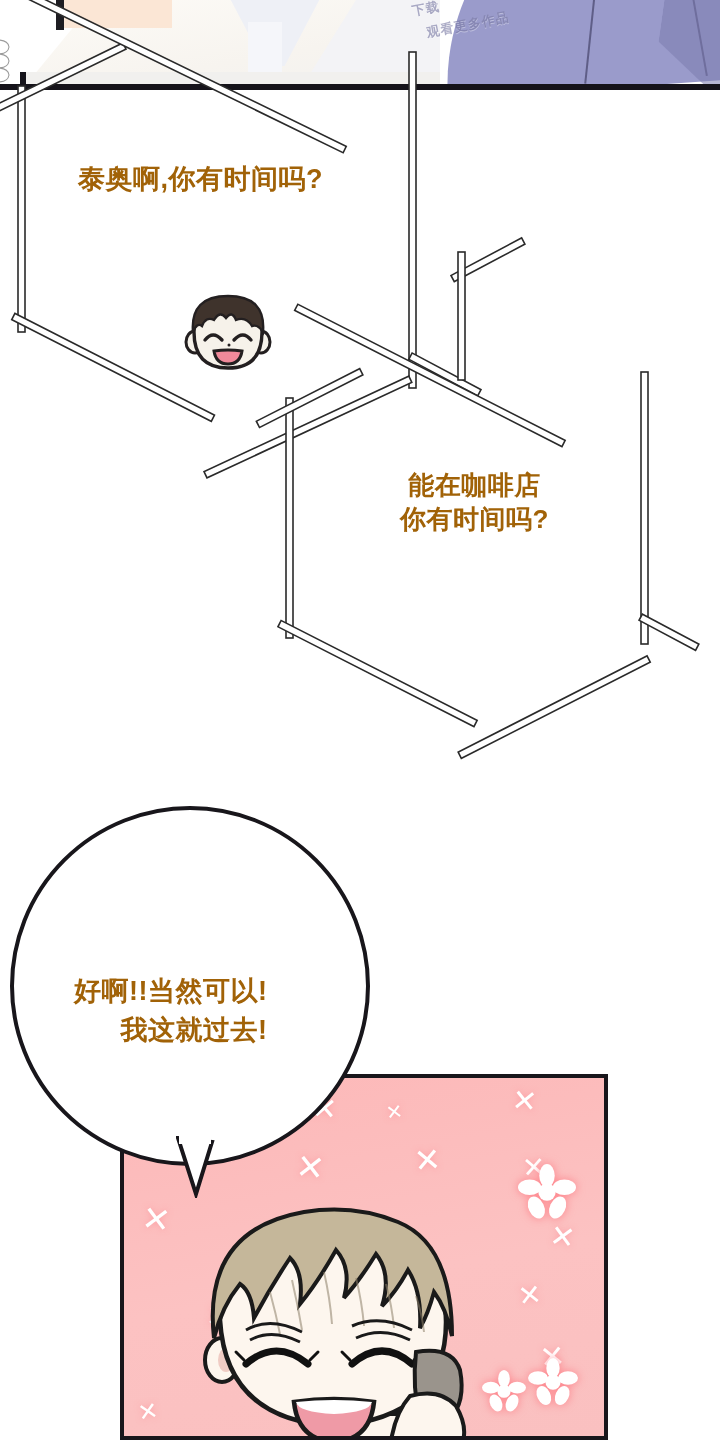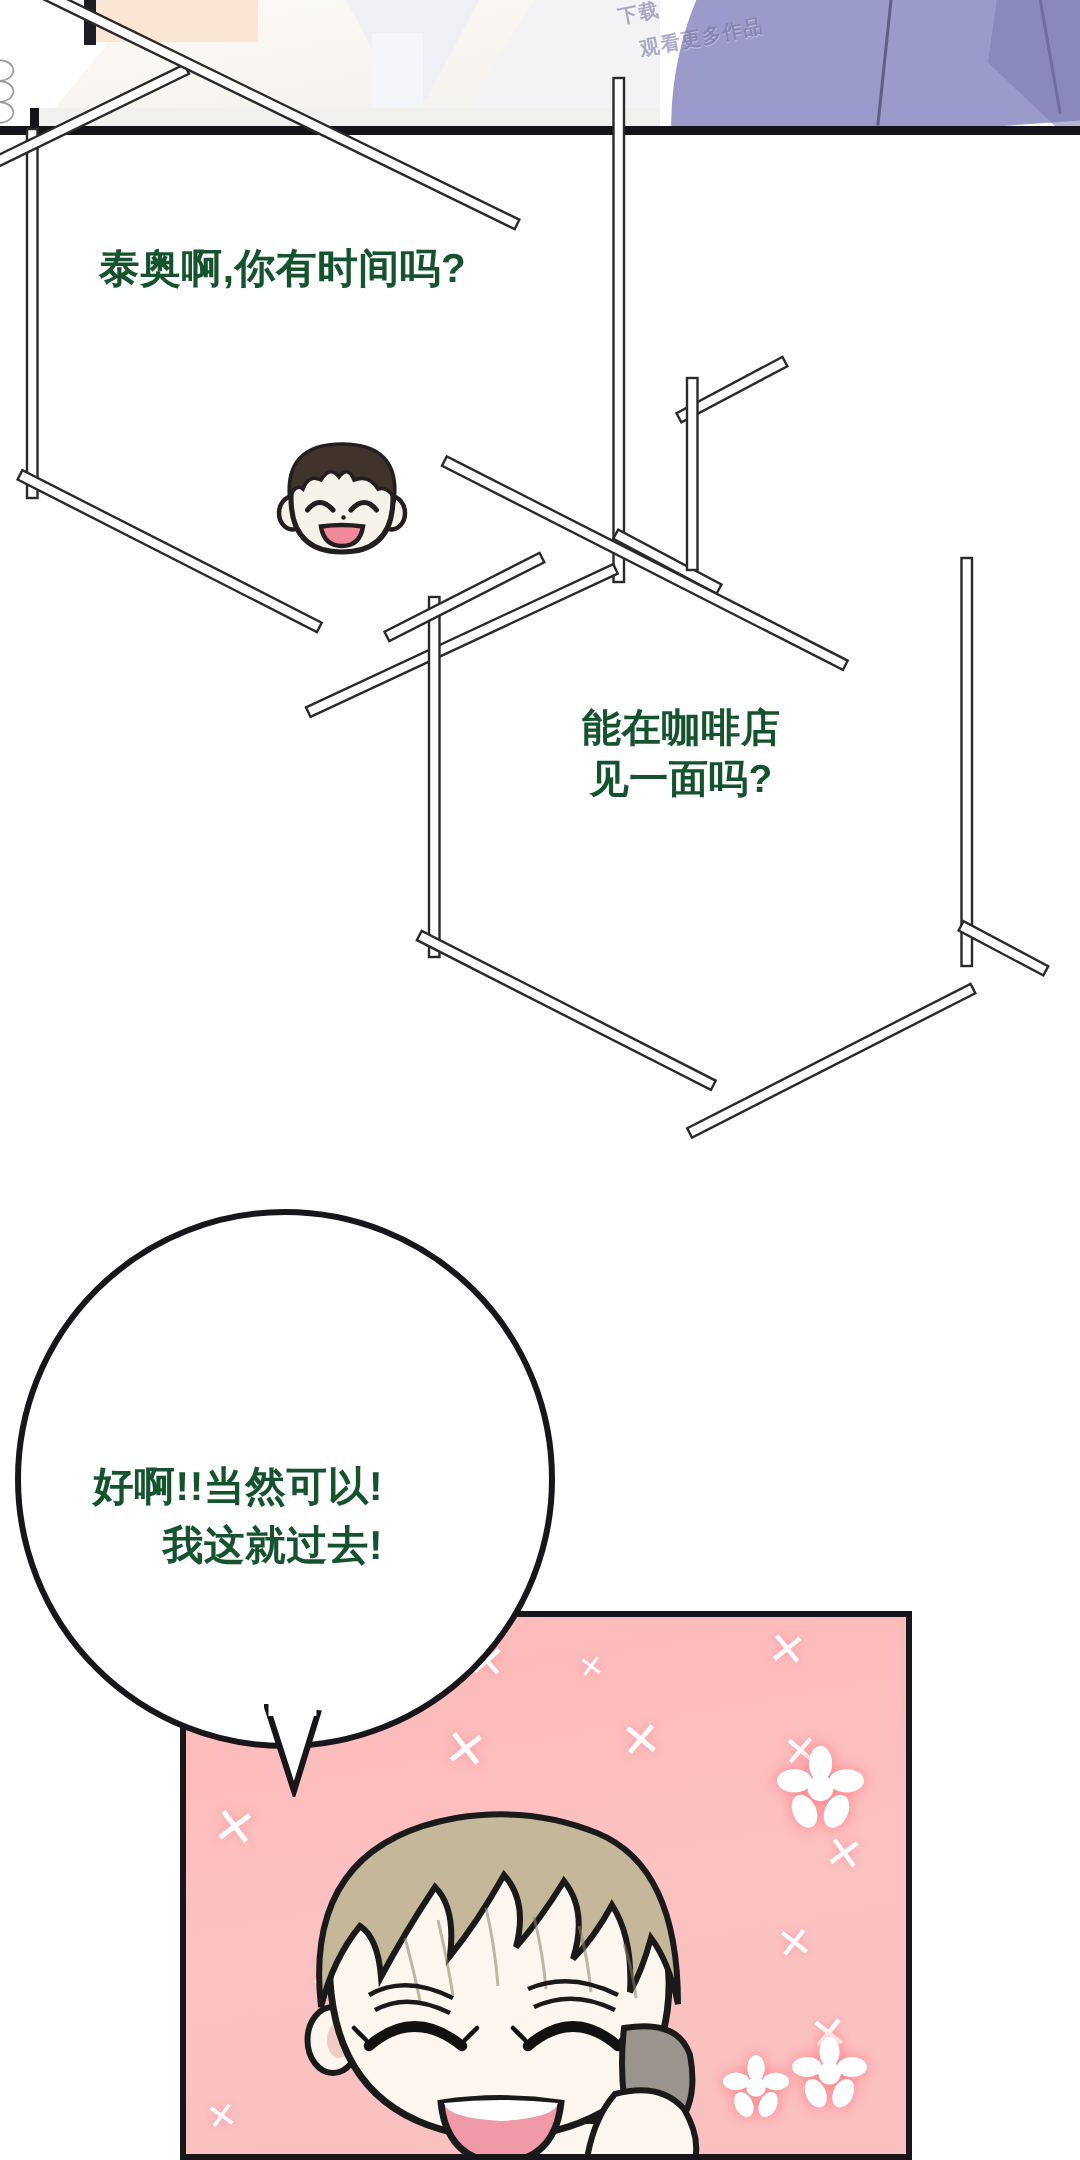--- a/index.html
+++ b/index.html
@@ -78,22 +78,22 @@
     pointer-events:none;
   }
   .wm1{position:absolute;left:4px;top:2px;transform:rotate(-11deg);opacity:.62;}
   .wm2{position:absolute;left:18px;top:18px;transform:rotate(-11deg);opacity:.62;}
 
   
   .hexsvg{position:absolute;left:0;top:0;width:720px;height:1440px;pointer-events:none;}
 
   
   .bubble-text{
-    position:absolute;color:#14532d;font-weight:700;
-    letter-spacing:.5px;line-height:1.32;white-space:pre-line;
+    position:absolute;color:#a16207;font-weight:700;
+    letter-spacing:.5px;line-height:1.32;white-space:pre-line;margin-left:12px;
   }
   #txt1{left:66px;top:162px;font-size:27px;}
   #txt2{left:388px;top:468px;font-size:26px;text-align:center;}
   #txt3{left:62px;top:972px;font-size:27px;text-align:right;line-height:1.45;}
 
   
   .emoji{position:absolute;left:178px;top:290px;width:100px;height:86px;}
 
   
   .round-bubble{
@@ -231,21 +231,21 @@
 
     <path d="M27 50 Q35 40 44 50" fill="none" stroke="#231f20" stroke-width="3.4" stroke-linecap="round"></path>
     <path d="M56 50 Q65 40 73 50" fill="none" stroke="#231f20" stroke-width="3.4" stroke-linecap="round"></path>
 
     <circle cx="51" cy="55" r="1.5" fill="#231f20"></circle>
 
     <path d="M36 61 Q50 59 64 61 Q62 74 50 74 Q38 74 36 61 Z" fill="#f0899a" stroke="#231f20" stroke-width="3"></path>
   </svg>
 
   <div class="bubble-text" id="txt2">能在咖啡店
-见一面吗?</div>
+你有时间吗?</div>
 
   <div class="round-bubble"></div>
   <svg class="round-tail" viewBox="0 0 40 62">
     <path d="M2 2 L36 6 L20 58 Z" fill="#ffffff" stroke="#18161b" stroke-width="4" stroke-linejoin="miter"></path>
     <rect x="3" y="0" width="32" height="8" fill="#ffffff"></rect>
   </svg>
   <div class="bubble-text" id="txt3" style="z-index:8;">好啊!!当然可以!
 我这就过去!</div>
 
   <div class="panel-bottom">

